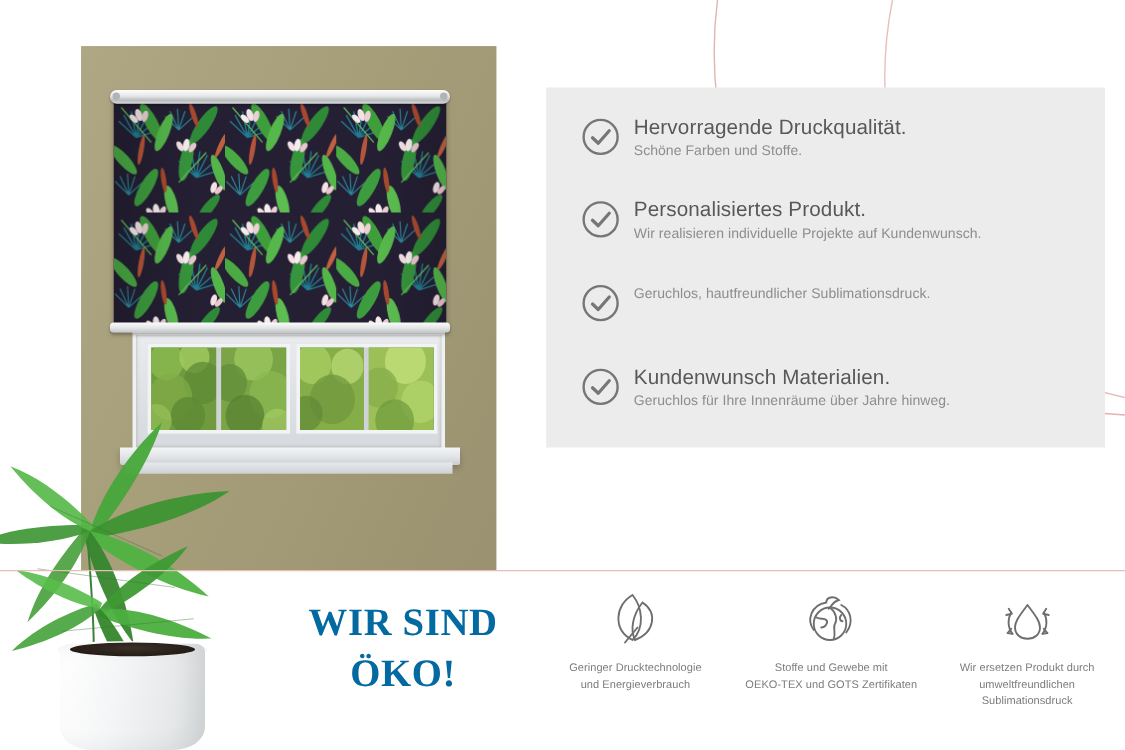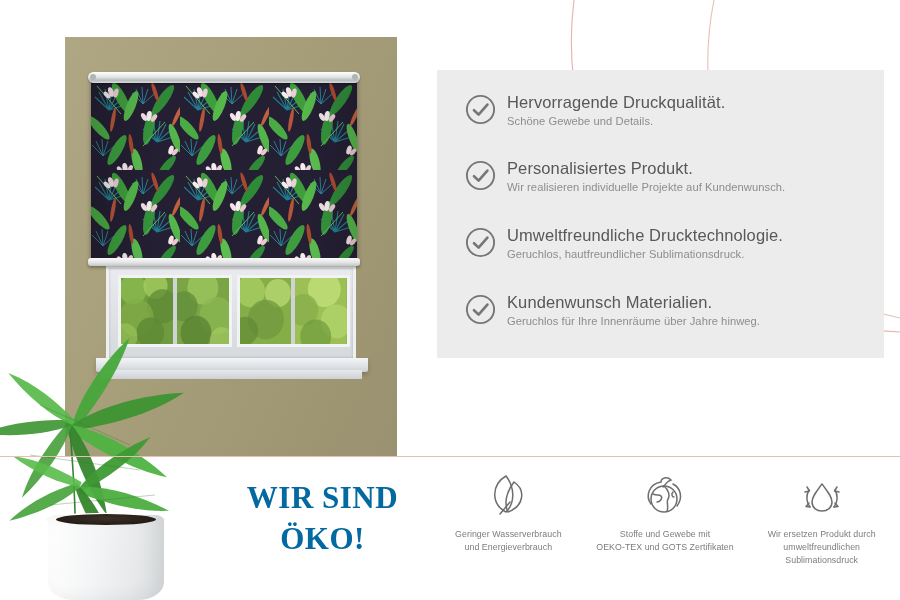--- a/index.html
+++ b/index.html
@@ -344,21 +344,21 @@
 
     <div class="feature f0">
       <span class="check">
         <svg width="31" height="31" viewBox="0 0 31 31">
           <circle cx="15.5" cy="15.5" r="13.6" fill="none" stroke="#767676" stroke-width="1.9"></circle>
           <path d="M9 16.2 L13.6 20.6 L22.4 10.6" fill="none" stroke="#767676" stroke-width="2.6" stroke-linecap="round" stroke-linejoin="round"></path>
         </svg>
       </span>
       <span class="feat-text">
         <span class="feat-title">Hervorragende Druckqualität.</span>
-        <span class="feat-sub" style="display:block">Schöne Gewebe und Details.</span>
+        <span class="feat-sub" style="display:block">Schöne Farben und Stoffe.</span>
       </span>
     </div>
 
     <div class="feature f1">
       <span class="check">
         <svg width="31" height="31" viewBox="0 0 31 31">
           <circle cx="15.5" cy="15.5" r="13.6" fill="none" stroke="#767676" stroke-width="1.9"></circle>
           <path d="M9 16.2 L13.6 20.6 L22.4 10.6" fill="none" stroke="#767676" stroke-width="2.6" stroke-linecap="round" stroke-linejoin="round"></path>
         </svg>
       </span>
@@ -369,21 +369,20 @@
     </div>
 
     <div class="feature f2">
       <span class="check">
         <svg width="31" height="31" viewBox="0 0 31 31">
           <circle cx="15.5" cy="15.5" r="13.6" fill="none" stroke="#767676" stroke-width="1.9"></circle>
           <path d="M9 16.2 L13.6 20.6 L22.4 10.6" fill="none" stroke="#767676" stroke-width="2.6" stroke-linecap="round" stroke-linejoin="round"></path>
         </svg>
       </span>
       <span class="feat-text">
-        <span class="feat-title">Umweltfreundliche Drucktechnologie.</span>
         <span class="feat-sub" style="display:block">Geruchlos, hautfreundlicher Sublimationsdruck.</span>
       </span>
     </div>
 
     <div class="feature f3">
       <span class="check">
         <svg width="31" height="31" viewBox="0 0 31 31">
           <circle cx="15.5" cy="15.5" r="13.6" fill="none" stroke="#767676" stroke-width="1.9"></circle>
           <path d="M9 16.2 L13.6 20.6 L22.4 10.6" fill="none" stroke="#767676" stroke-width="2.6" stroke-linecap="round" stroke-linejoin="round"></path>
         </svg>
@@ -407,21 +406,21 @@
     <div class="eco-item">
       <span class="eco-icon">
         <svg width="52" height="52" viewBox="0 0 52 52">
           <g fill="none" stroke="#6e6e6e" stroke-width="1.5" stroke-linecap="round">
             <path d="M24 42 C8 34 10 14 24 6 C32 16 34 32 24 42 Z"></path>
             <path d="M26 42 C42 36 44 20 32 12 C24 22 22 34 26 42 Z"></path>
             <path d="M18 44 L28 32"></path>
           </g>
         </svg>
       </span>
-      <span class="eco-cap">Geringer Wasserverbrauch
+      <span class="eco-cap">Geringer Drucktechnologie
 und Energieverbrauch</span>
     </div>
 
     <div class="eco-item">
       <span class="eco-icon">
         <svg width="52" height="52" viewBox="0 0 52 52">
           <g fill="none" stroke="#6e6e6e" stroke-width="1.5" stroke-linecap="round">
             <circle cx="25" cy="29" r="13"></circle>
             <path d="M25 16 C30 20 31 26 29 29 C27 32 30 36 28 41"></path>
             <path d="M14 24 C18 26 20 24 22 26 C24 28 21 32 18 32"></path>

